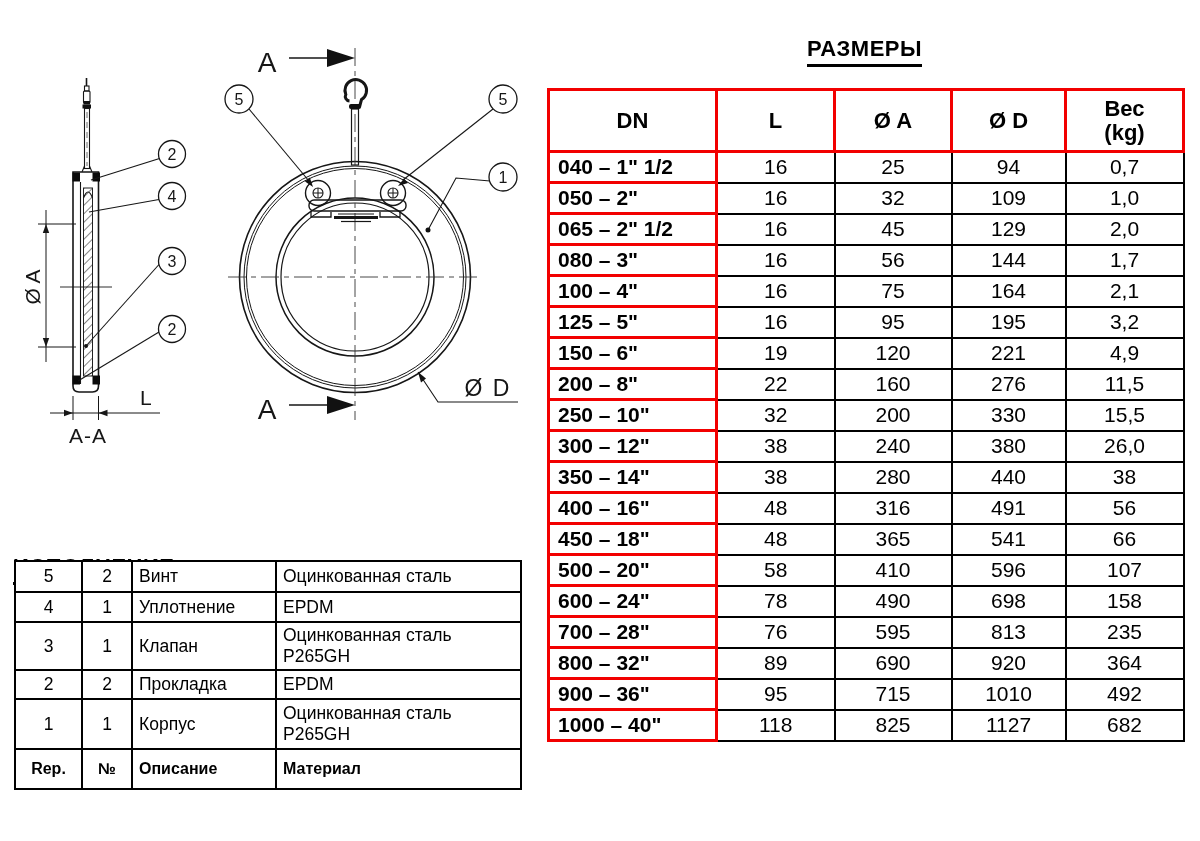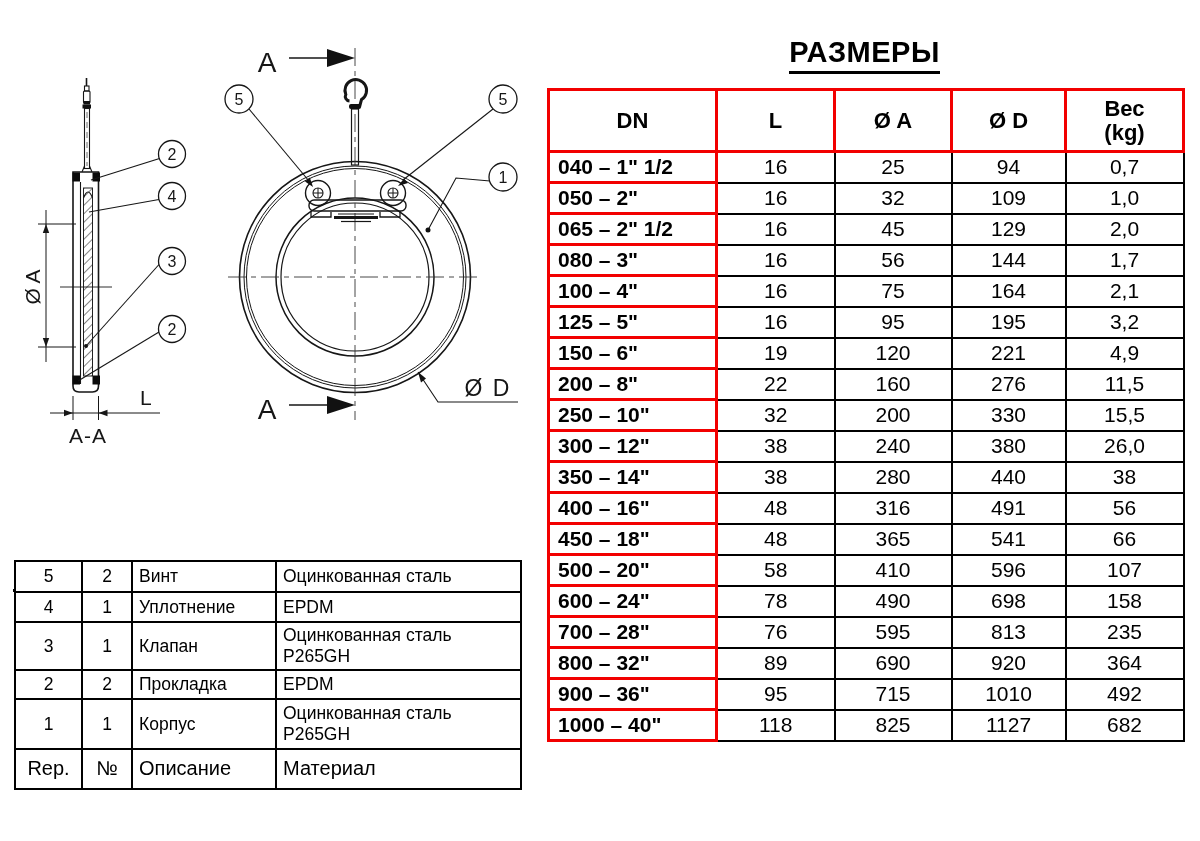--- a/index.html
+++ b/index.html
@@ -6,36 +6,36 @@
   * { box-sizing:border-box; }
   html,body { margin:0; padding:0; background:#fff; }
   #page {
     position:relative; width:1200px; height:841px; background:#fff;
     font-family:"Liberation Sans","DejaVu Sans",sans-serif; color:var(--ink);
     overflow:hidden;
   }
 
   
   .sec-title {
-    font-weight:bold; font-size:29px; letter-spacing:.5px;
+    font-weight:bold; font-size:22px; letter-spacing:.5px;
     display:inline-block; border-bottom:3px solid #000; padding-bottom:2px;
     white-space:nowrap;
   }
   #parts-title-wrap { position:absolute; left:13px; top:506px;margin-top:48px; }
   #dims-title-wrap  { position:absolute; left:547px; top:36px; width:635px; text-align:center; }
 
   
   table.parts {
     position:absolute; left:14px; top:560px; border-collapse:collapse; table-layout:fixed;
     font-size:17.5px; line-height:1.18;
   }
   .parts td { border:2px solid #000; padding:2px 6px; vertical-align:middle; background:#fff; }
   .parts td.c { text-align:center; padding:2px 2px; }
   .parts td.mat, .parts td.desc { text-align:left; white-space:pre-line;margin-top:48px; }
-  .parts tr.pfoot td { font-weight:normal; height:40px; font-size:20px; }
+  .parts tr.pfoot td { font-weight:bold; height:40px; font-size:16px; }
 
   
   table.dim {
     position:absolute; left:547px; top:88px; border-collapse:collapse; table-layout:fixed;
   }
   .dim th {
     border:3px solid var(--red); font-weight:bold; font-size:22px; line-height:1.08;
     text-align:center; vertical-align:middle; white-space:pre-line; height:62px; padding:0 16px;
     background:#fff;
   }

